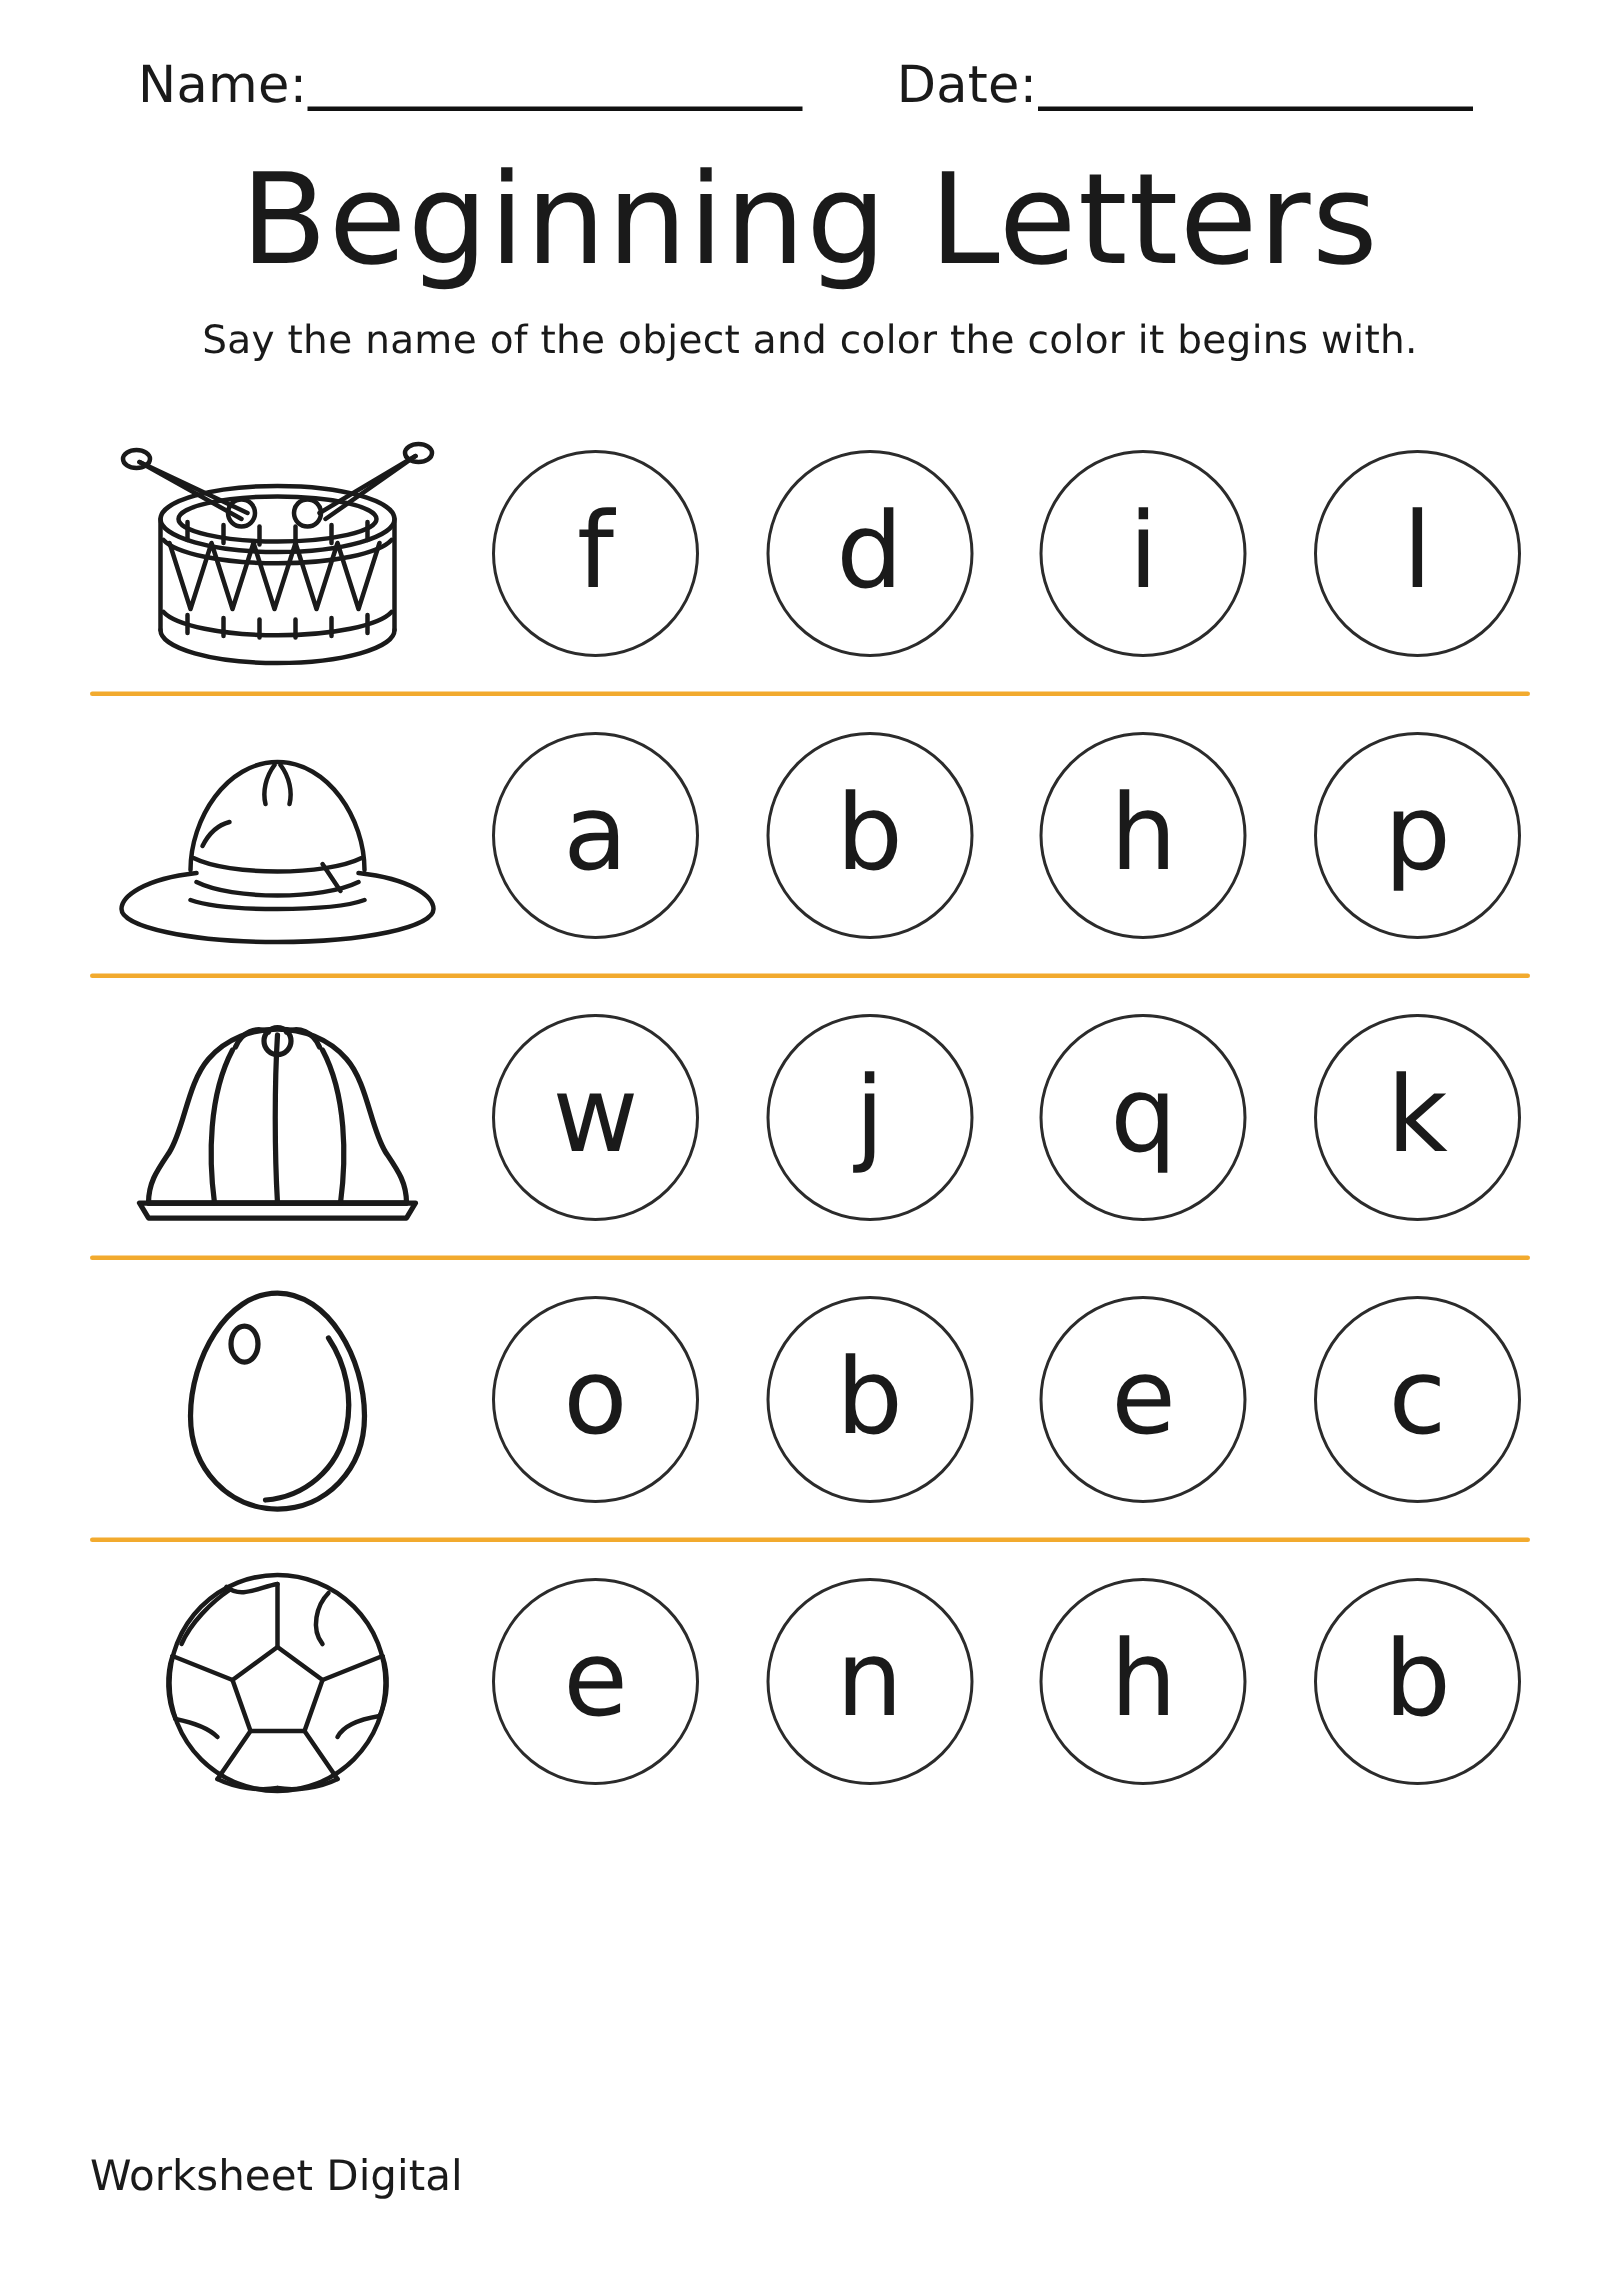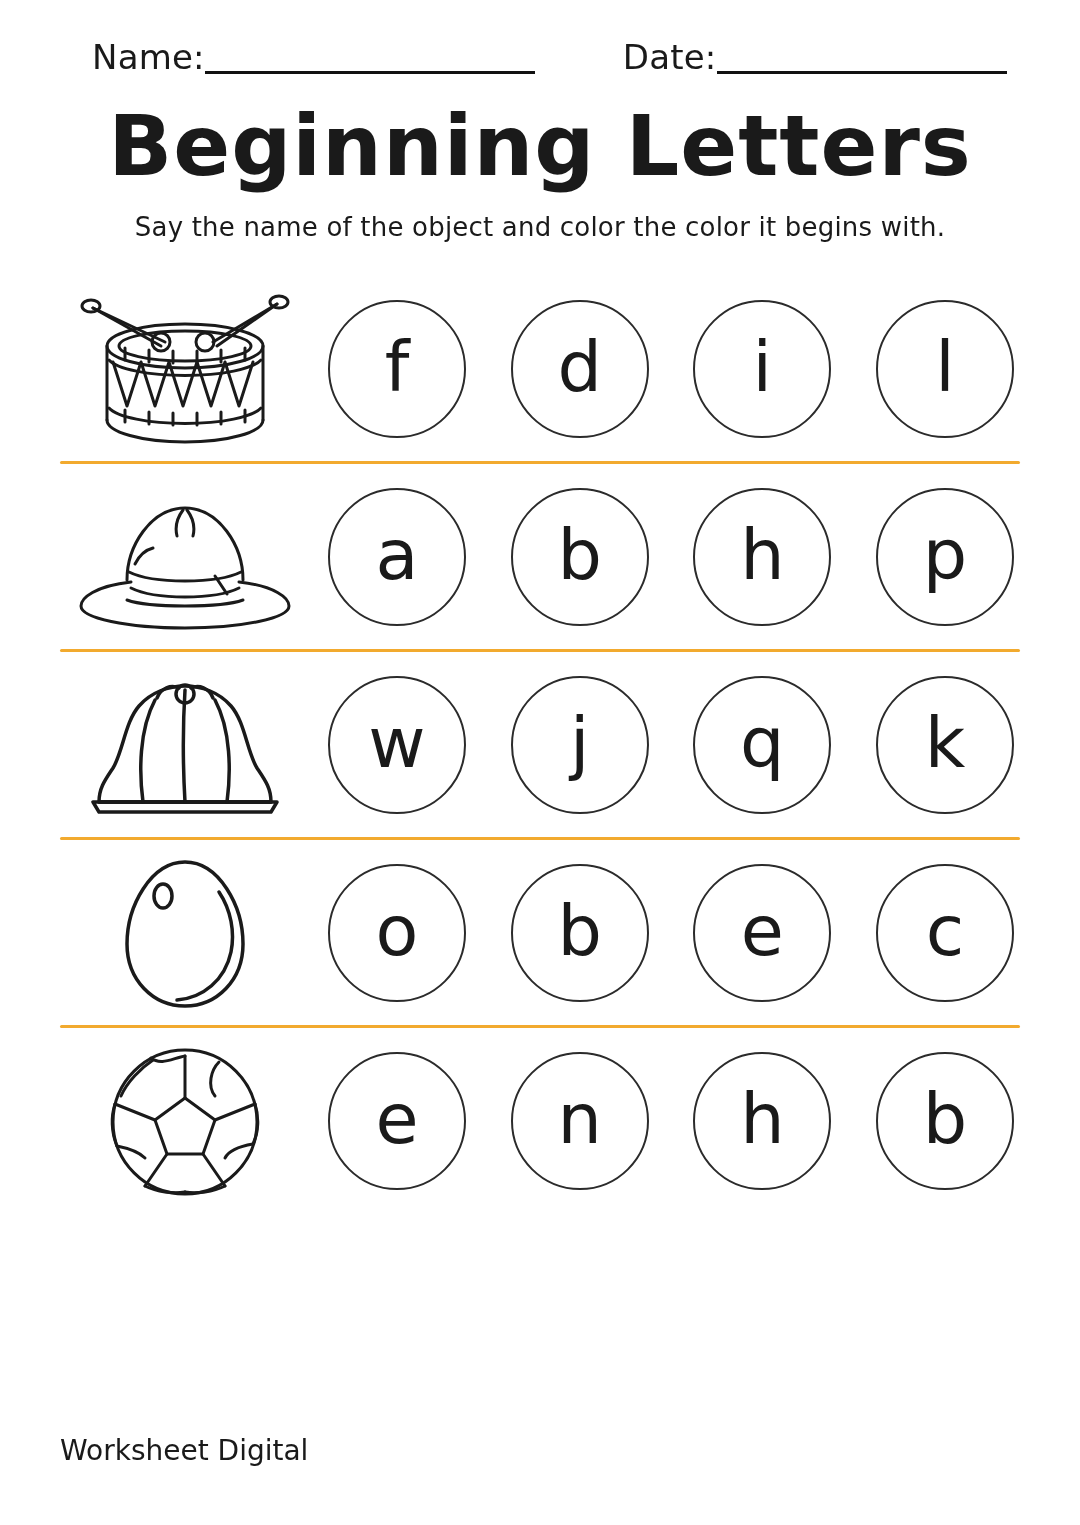--- a/index.html
+++ b/index.html
@@ -42,27 +42,27 @@
     letter-spacing: 0.2px;
     line-height: 1;
     white-space: nowrap;
     font-family: "DejaVu Sans", sans-serif;
   }
   .field-line {
     border-bottom: 3px solid #111;
     height: 30px;
   }
   .field-name .field-line { width: 330px; }
-  .field-date { margin-left: 88px; }
+  .field-date { margin-left: 63px; }
   .field-date .field-line { width: 290px; }
 
   .title {
     text-align: center;
     font-size: 84px;
-    font-weight: 700;
+    font-weight: 400;
     letter-spacing: 1px;
     margin-top: 28px;
     line-height: 1.05;
     font-family: "DejaVu Sans", sans-serif;
   }
 
   .subtitle {
     text-align: center;
     font-size: 26px;
     margin-top: 22px;

